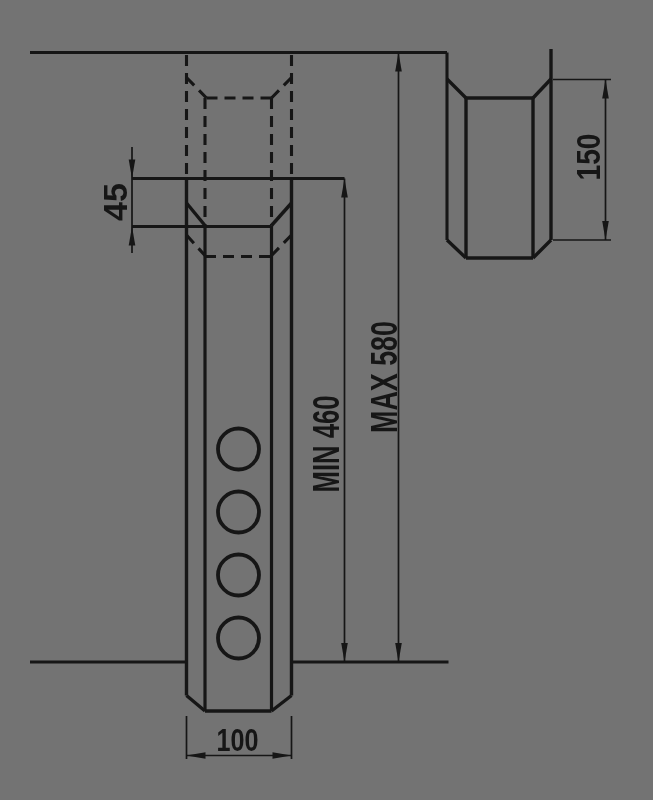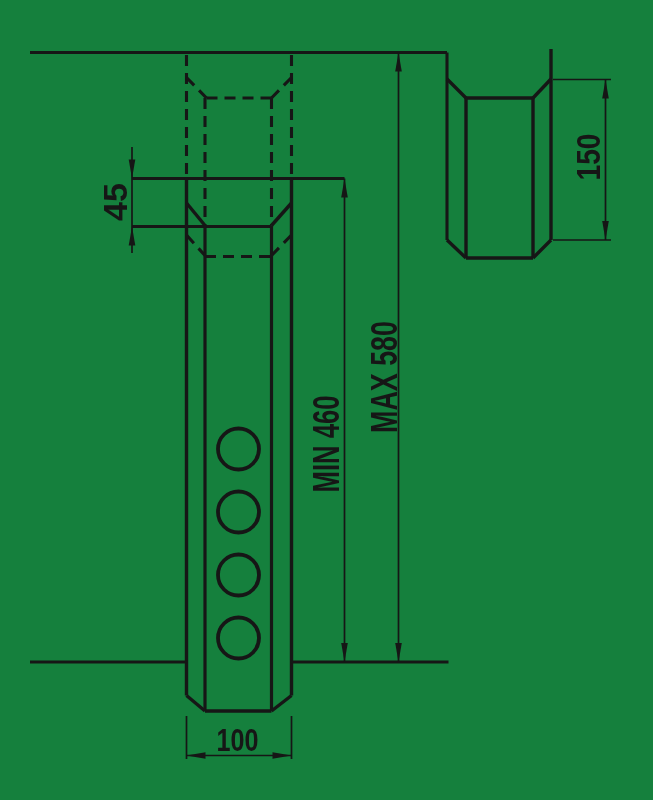--- a/index.html
+++ b/index.html
@@ -4,21 +4,21 @@
 <style>
   html, body {
     margin: 0;
     padding: 0;
     background: #e8e8e8;
   }
   .sheet {
     position: relative;
     width: 653px;
     height: 800px;
-    background: #15803d;
+    background: #737373;
     overflow: hidden;
     font-family: "Liberation Sans", sans-serif;
   }
   svg { display: block; }
 
   .outline {
     stroke: #161616;
     stroke-width: 3.4;
     fill: none;
     stroke-linecap: butt;

